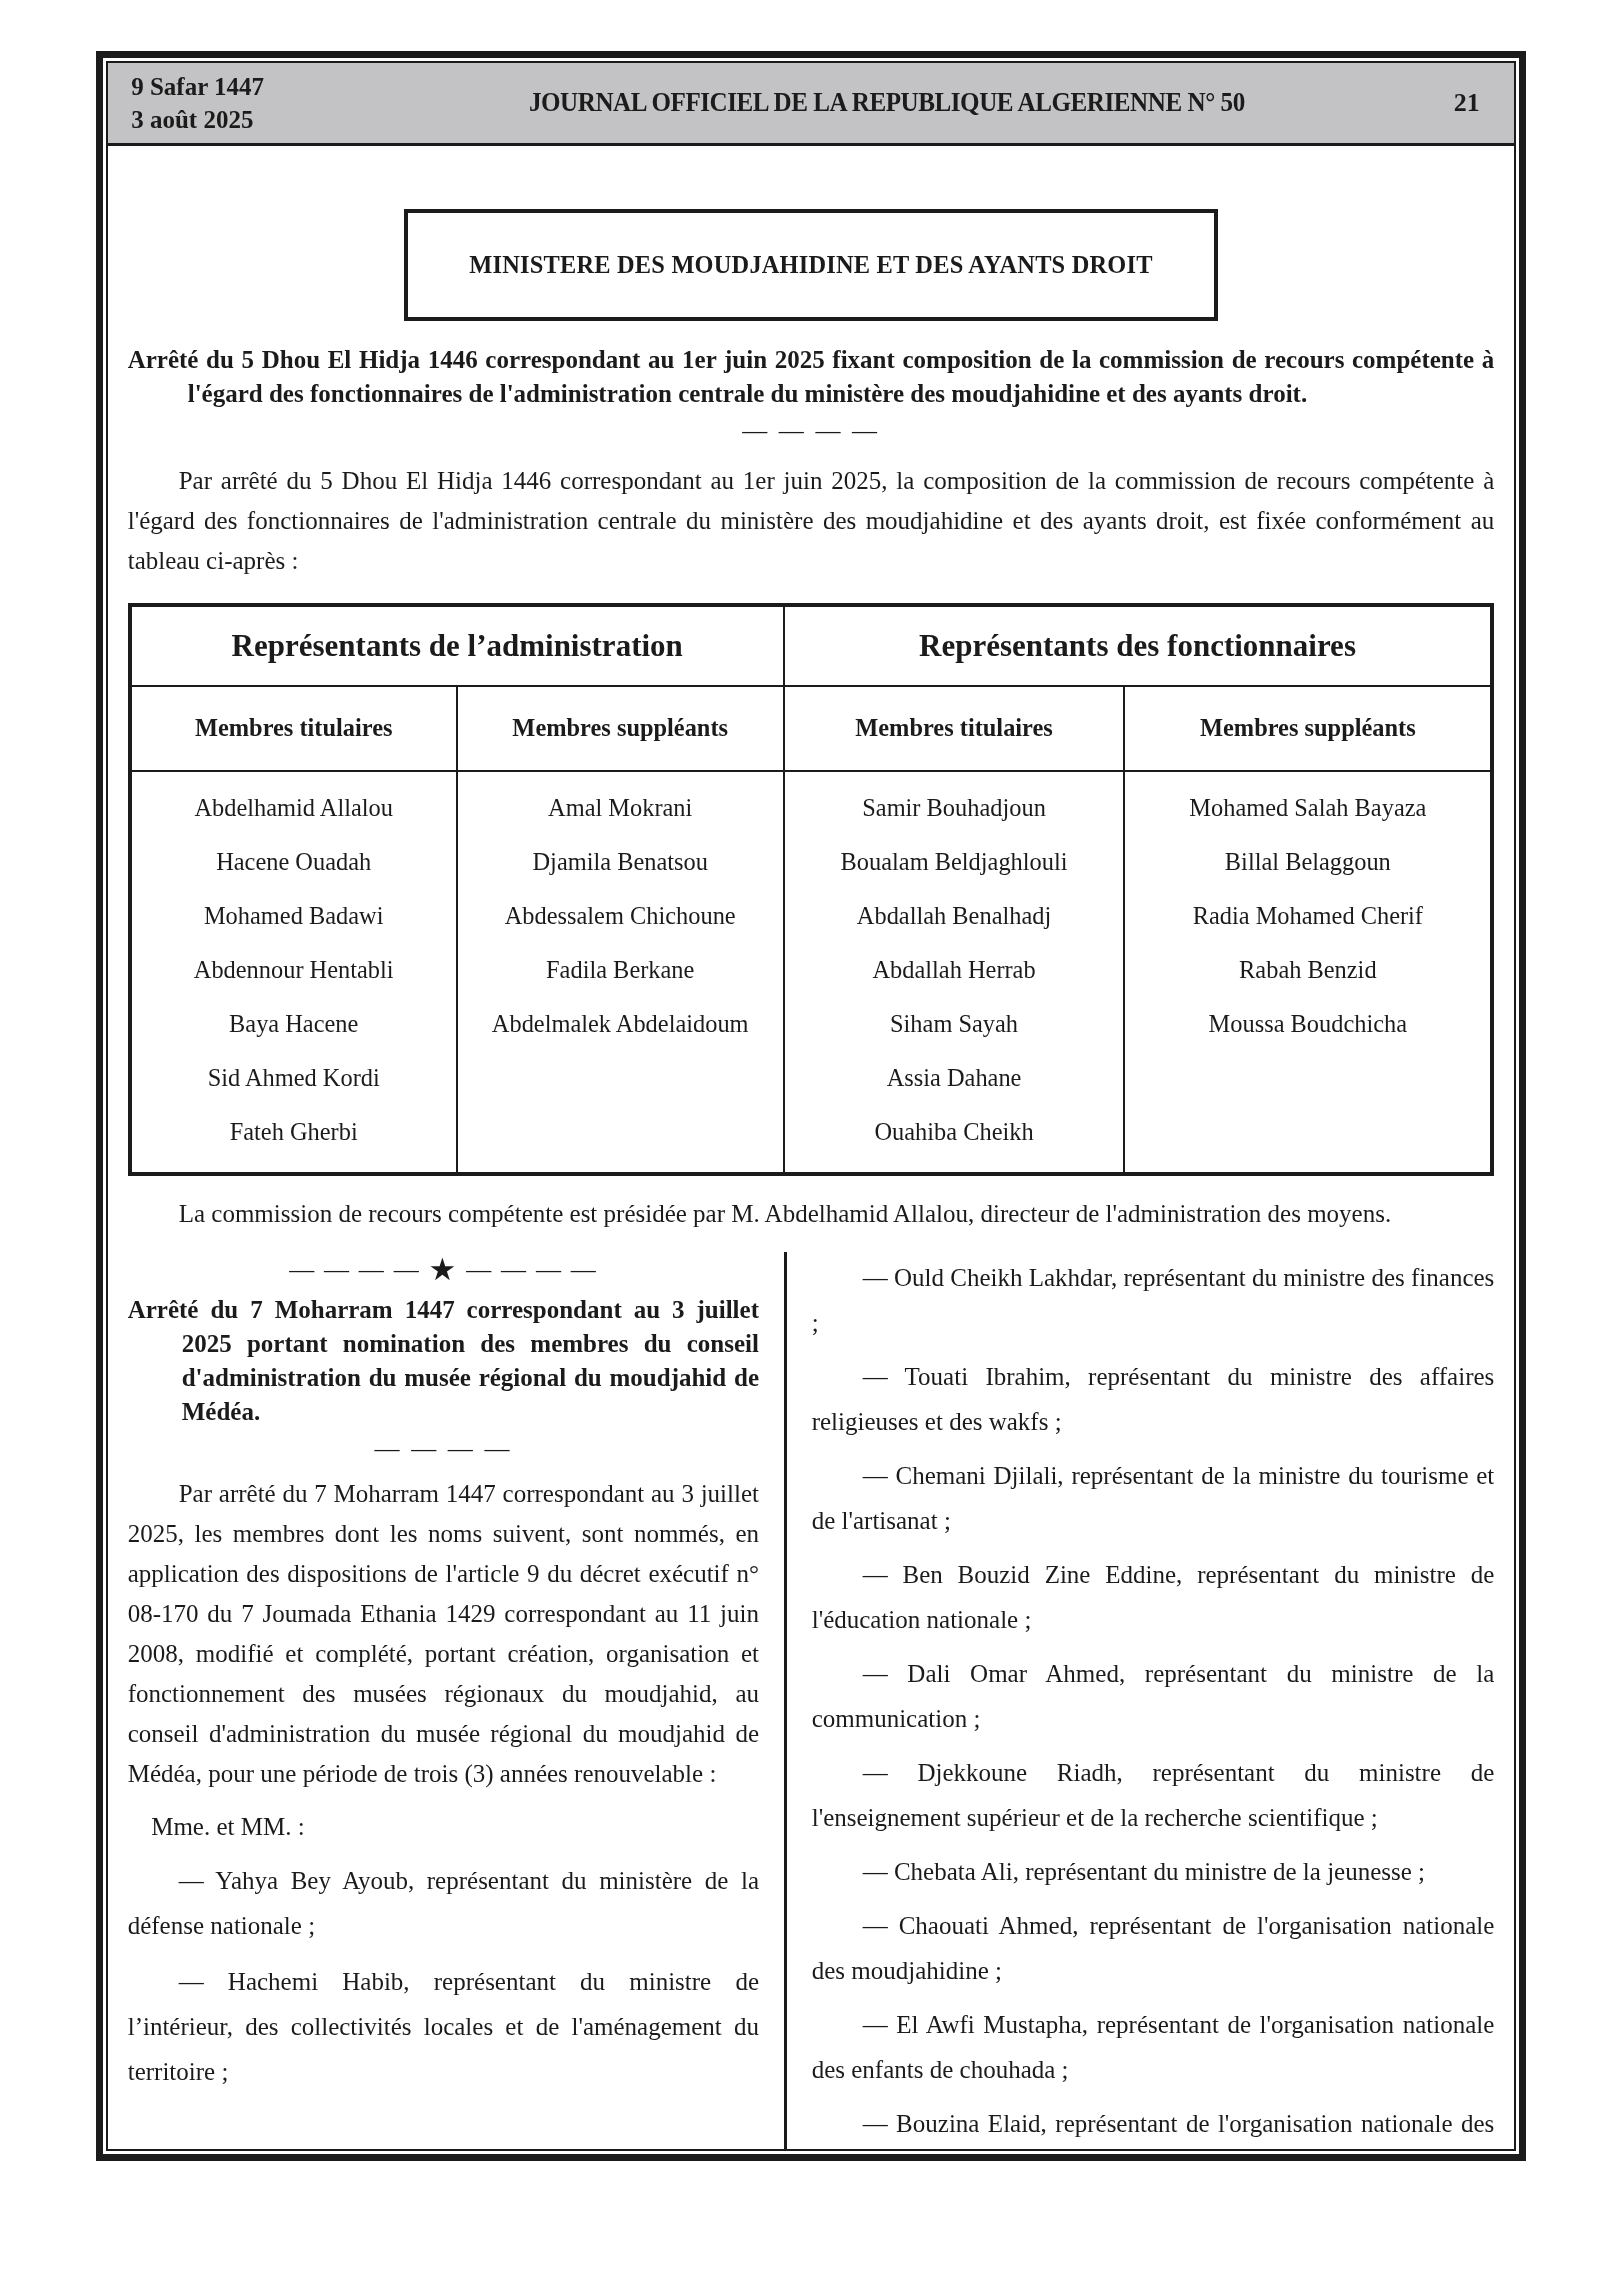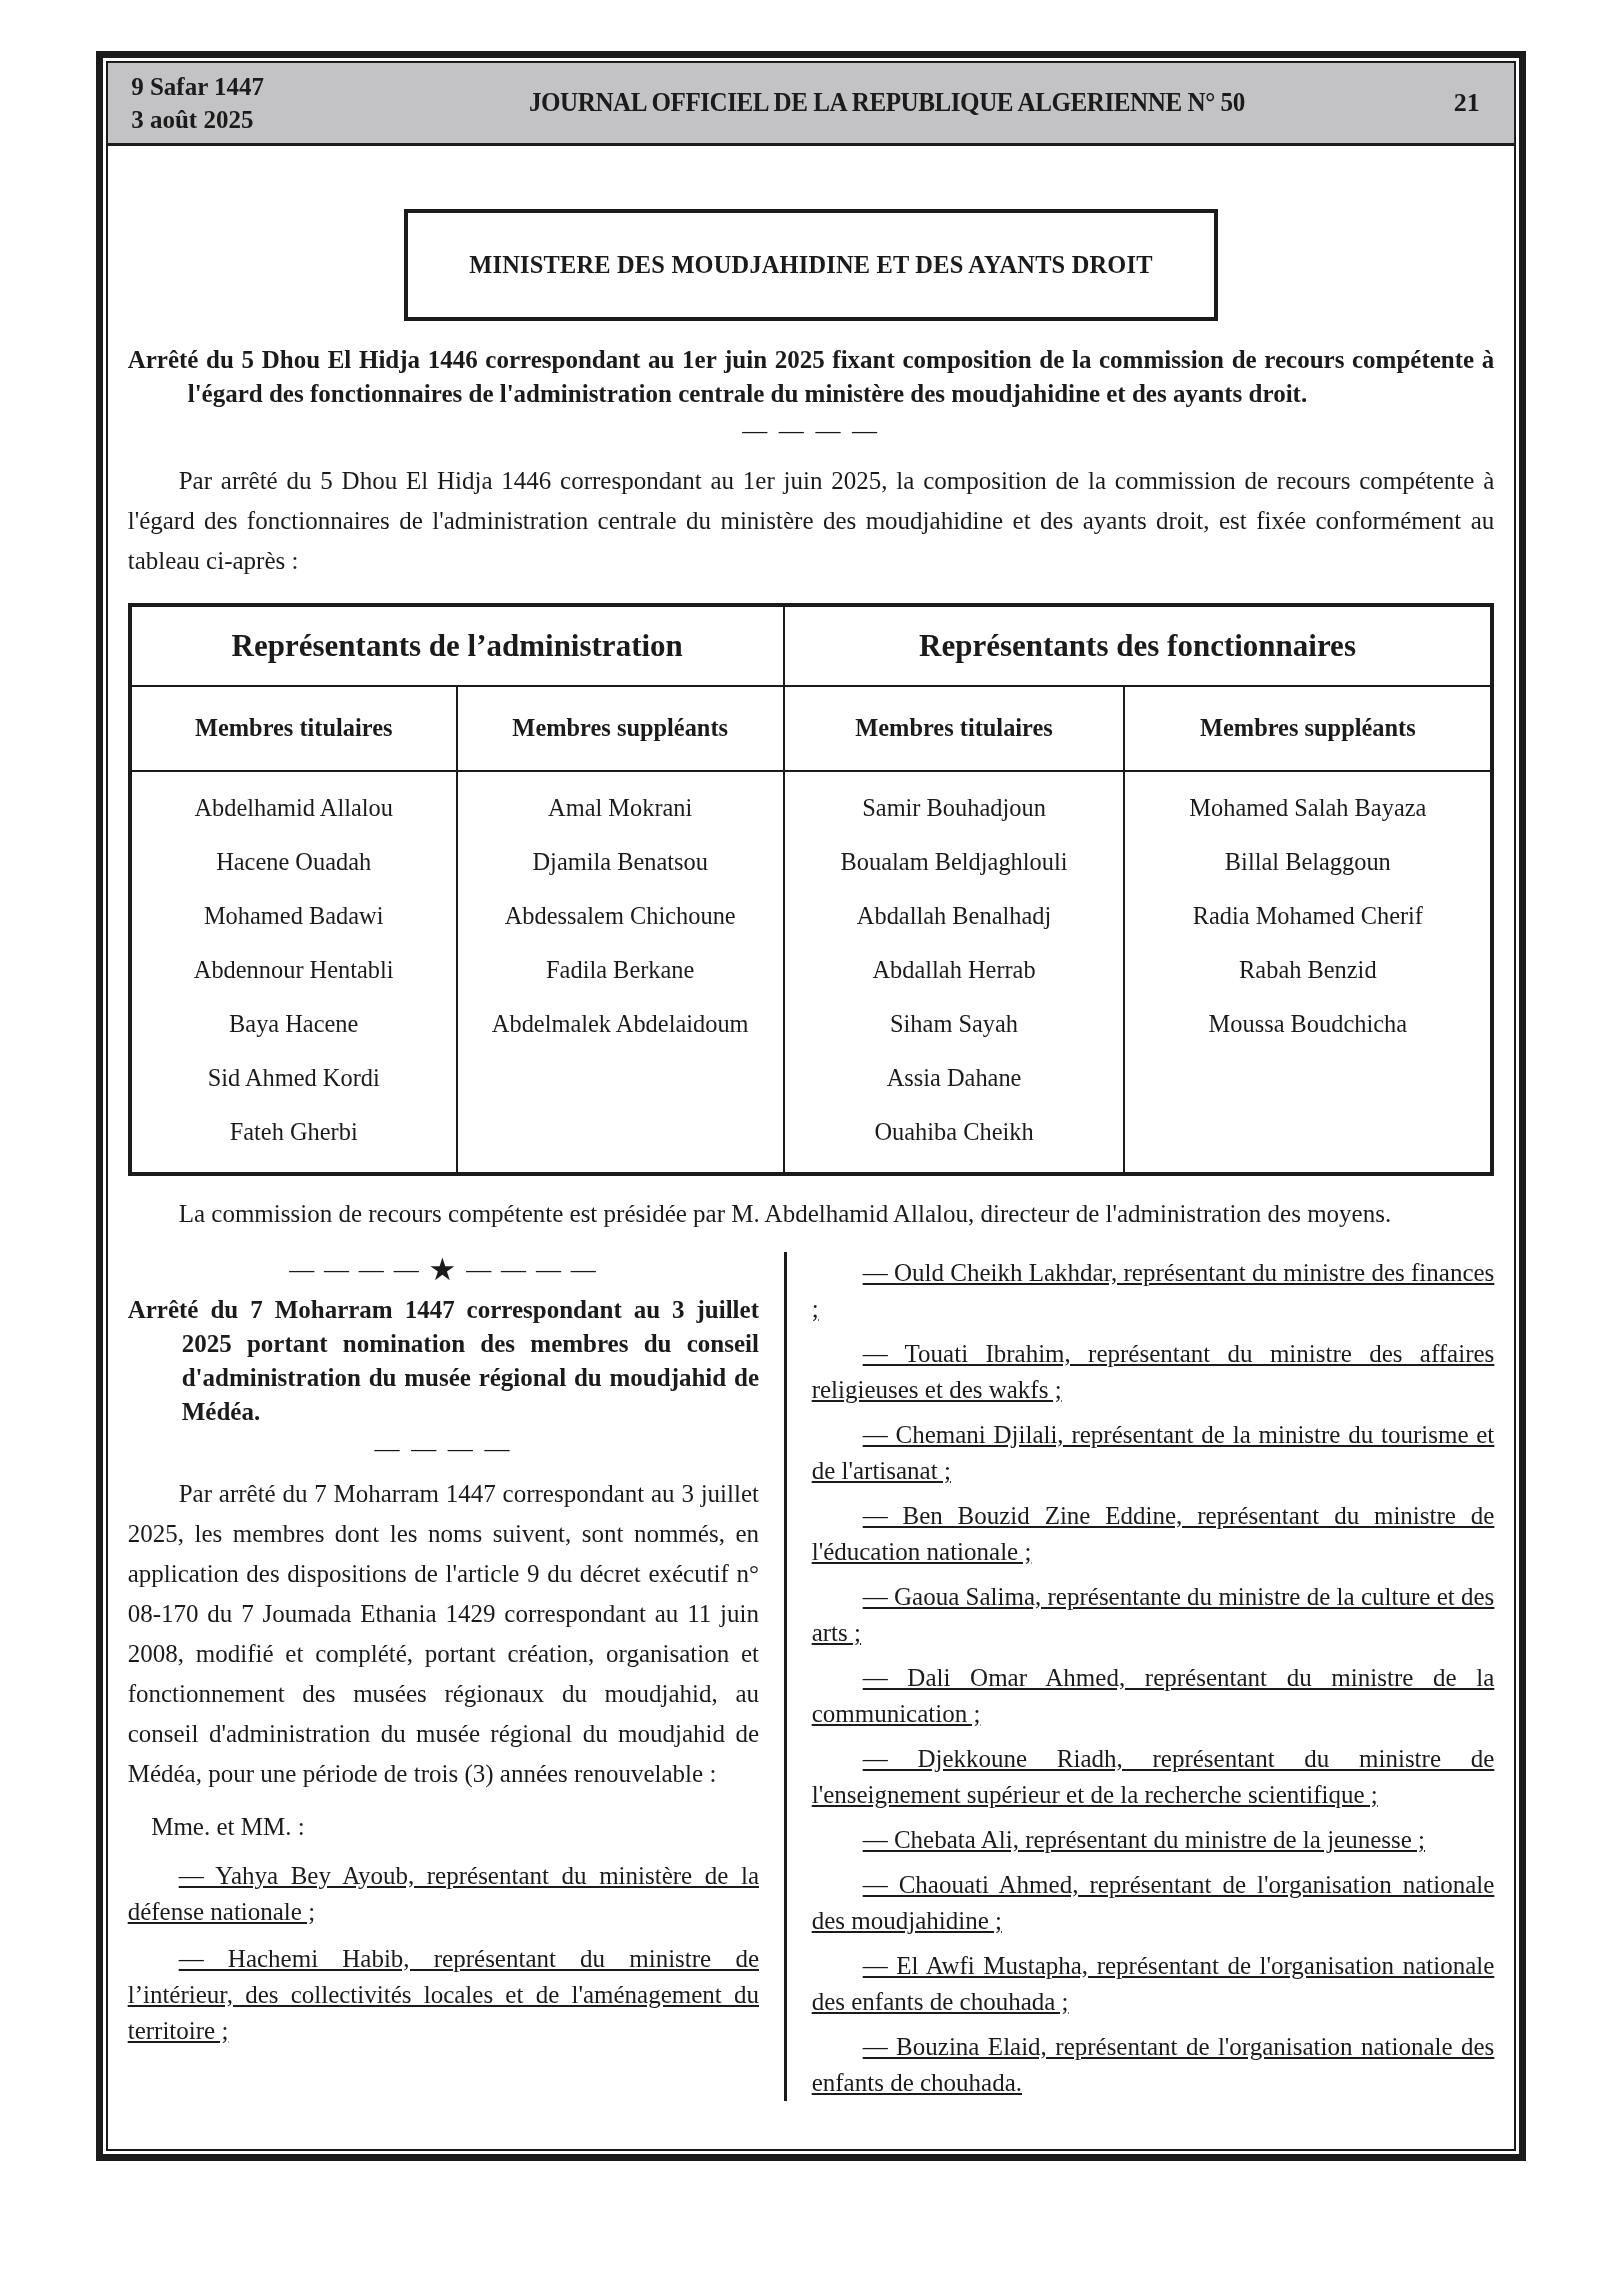--- a/index.html
+++ b/index.html
@@ -106,24 +106,23 @@
 
   .star-sep { text-align:center; font-size:25px; line-height:36px; letter-spacing:1.8px; }
   .star-sep .star { font-size:31px; vertical-align:-1.8px; }
 
   .col-left .decree-heading { margin-top:5.4px; padding-left:54px; text-indent:-54px; }
   .col-left .para { margin-top:12.7px; }
 
   .salutation { font-size:25px; line-height:40px; margin-top:12.7px; text-indent:23.5px; }
 
   .member {
-    font-size:25px; line-height:36px;
+    font-size:25px; line-height:45px;
     text-align:justify; text-indent:51px;
     margin-top:11px;
-    text-decoration:underline;
   }
   .col-right .member { margin-top:9px; }
   .col-right .member:first-child { margin-top:3.6px; }
 </style>
 </head>
 <body>
 
 <div class="page">
   <div class="frame">
     <div class="frame-inner">
@@ -226,21 +225,20 @@
             <div class="member">— Hachemi Habib, représentant du ministre de l’intérieur, des collectivités locales et de l'aménagement du territoire ;</div>
           </div>
 
           <div class="col-divider"></div>
 
           <div class="col-right">
             <div class="member">— Ould Cheikh Lakhdar, représentant du ministre des finances ;</div>
             <div class="member">— Touati Ibrahim, représentant du ministre des affaires religieuses et des wakfs ;</div>
             <div class="member">— Chemani Djilali, représentant de la ministre du tourisme et de l'artisanat ;</div>
             <div class="member">— Ben Bouzid Zine Eddine, représentant du ministre de l'éducation nationale ;</div>
-            <div class="member">— Gaoua Salima, représentante du ministre de la culture et des arts ;</div>
             <div class="member">— Dali Omar Ahmed, représentant du ministre de la communication ;</div>
             <div class="member">— Djekkoune Riadh, représentant du ministre de l'enseignement supérieur et de la recherche scientifique ;</div>
             <div class="member">— Chebata Ali, représentant du ministre de la jeunesse ;</div>
             <div class="member">— Chaouati Ahmed, représentant de l'organisation nationale des moudjahidine ;</div>
             <div class="member">— El Awfi Mustapha, représentant de l'organisation nationale des enfants de chouhada ;</div>
             <div class="member">— Bouzina Elaid, représentant de l'organisation nationale des enfants de chouhada.</div>
           </div>
         </div>
 
       </div>

